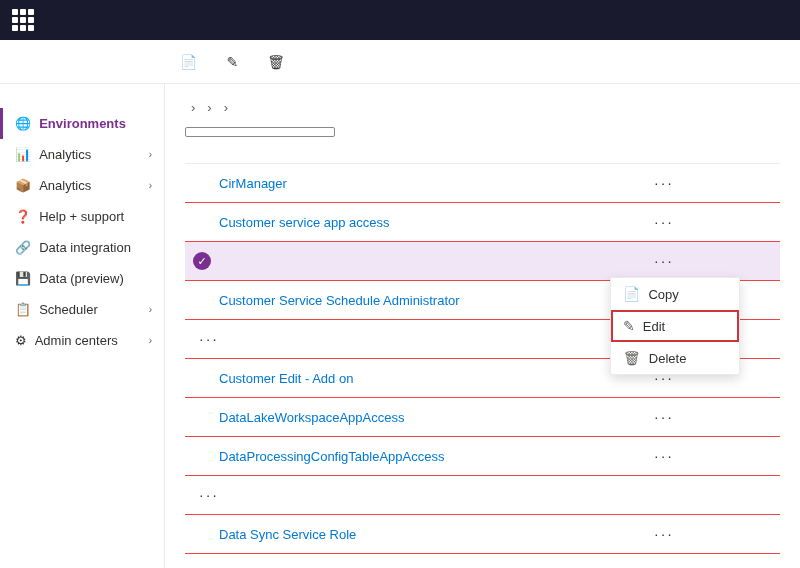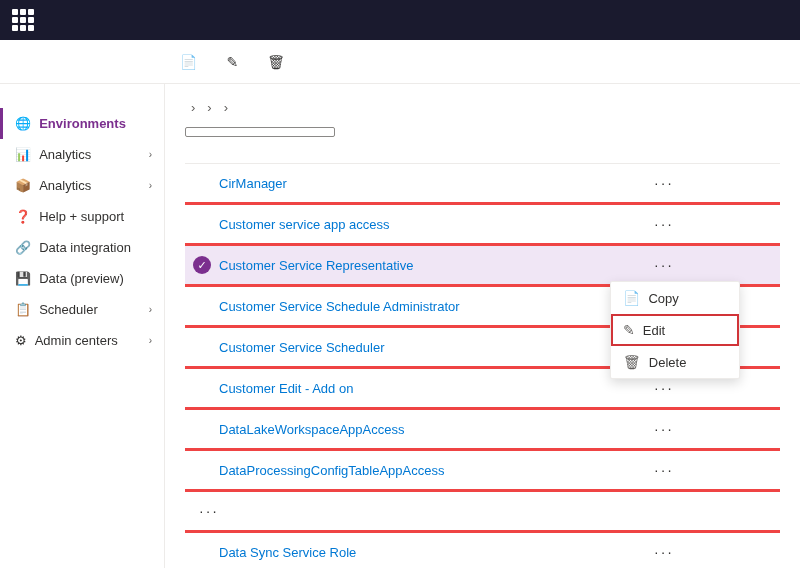--- a/index.html
+++ b/index.html
@@ -123,21 +123,21 @@
       padding: 6px 0;
       font-weight: 600;
       font-size: 12px;
       color: #323130;
     }
     .table-header .col-role { display: flex; align-items: center; gap: 4px; padding-left: 30px; }
     .table-header .col-actions { padding-left: 8px; }
     .table-row {
       display: grid;
       grid-template-columns: 1fr 140px;
-      border-bottom: 3px solid #ef4444;
+      border-bottom: 1px solid #ef4444;
       padding: 7px 0;
       align-items: center;
       position: relative;
     }
     .table-row.selected { background: #f0e6f5; }
     .table-row .role-cell {
       display: flex;
       align-items: center;
       gap: 8px;
       padding-left: 8px;
@@ -325,21 +325,20 @@
             <span style="width: 18px; display: inline-block;"></span>
             <span class="role-name">Customer service app access</span>
           </div>
           <div class="actions-cell" style="position: relative;">
             <button class="ellipsis-btn">···</button>
           </div>
         </div>
         <div class="table-row selected">
           <div class="role-cell">
             <span class="role-check">✓</span>
-            <span class="role-name">Customer Service Representative</span>
           </div>
           <div class="actions-cell" style="position: relative;">
             <button class="ellipsis-btn">···</button>
             <div class="context-menu">
               <div class="context-menu-item">
                 <span class="icon">📄</span>
                 <span>Copy</span>
               </div>
               <div class="context-menu-item highlighted">
                 <span class="icon">✎</span>
@@ -355,24 +354,20 @@
         <div class="table-row">
           <div class="role-cell">
             <span style="width: 18px; display: inline-block;"></span>
             <span class="role-name">Customer Service Schedule Administrator</span>
           </div>
           <div class="actions-cell" style="position: relative;">
             <button class="ellipsis-btn">···</button>
           </div>
         </div>
         <div class="table-row">
-          <div class="role-cell">
-            <span style="width: 18px; display: inline-block;"></span>
-            <span class="role-name">Customer Service Scheduler</span>
-          </div>
           <div class="actions-cell" style="position: relative;">
             <button class="ellipsis-btn">···</button>
           </div>
         </div>
         <div class="table-row">
           <div class="role-cell">
             <span style="width: 18px; display: inline-block;"></span>
             <span class="role-name">Customer Edit - Add on</span>
           </div>
           <div class="actions-cell" style="position: relative;">

